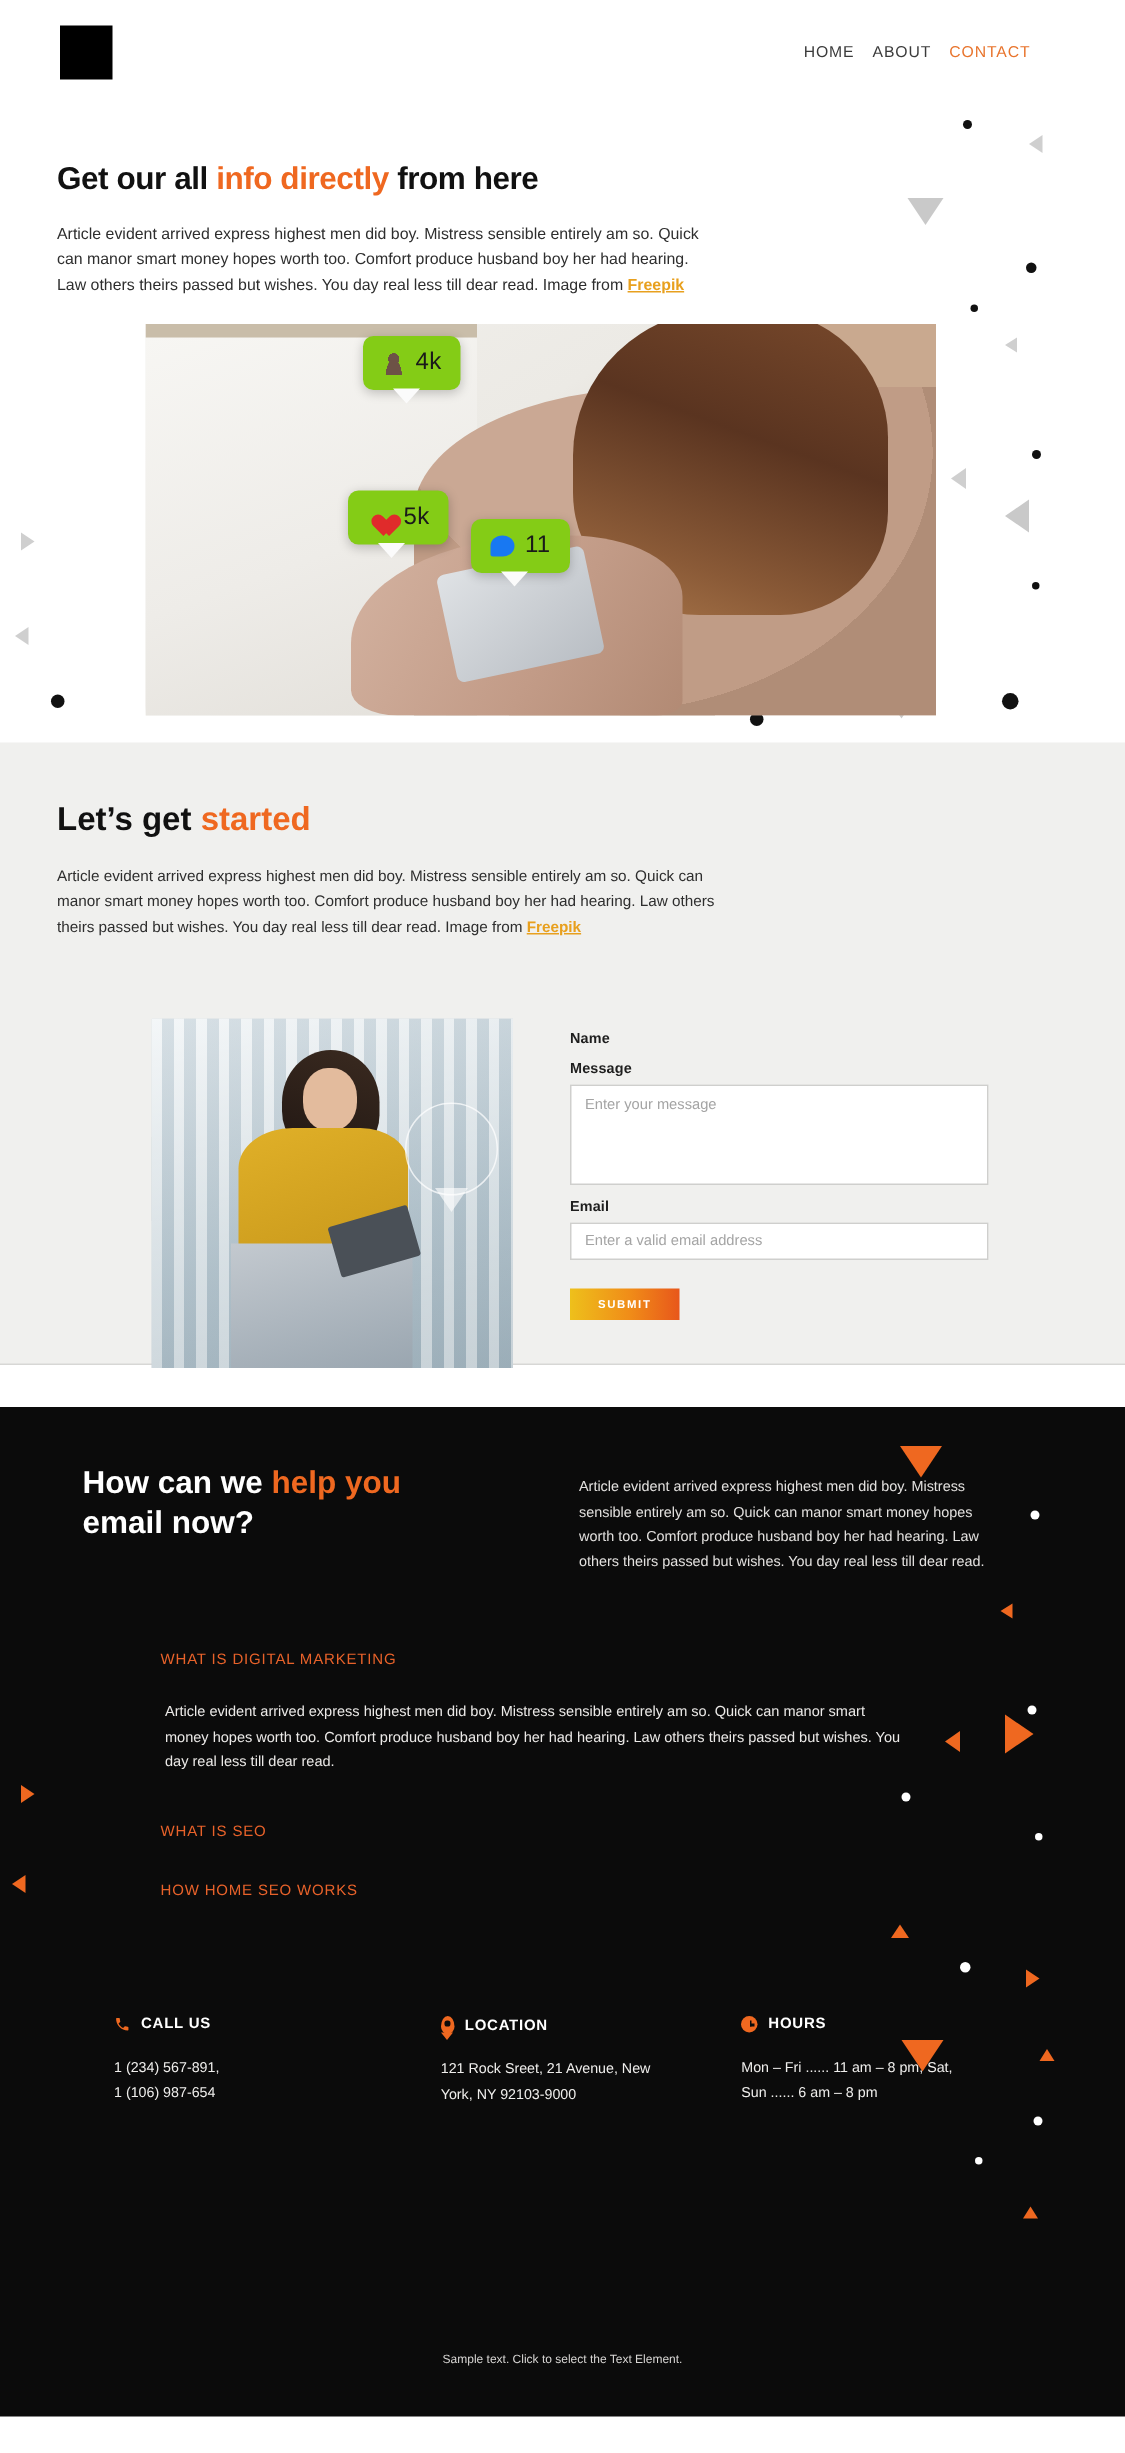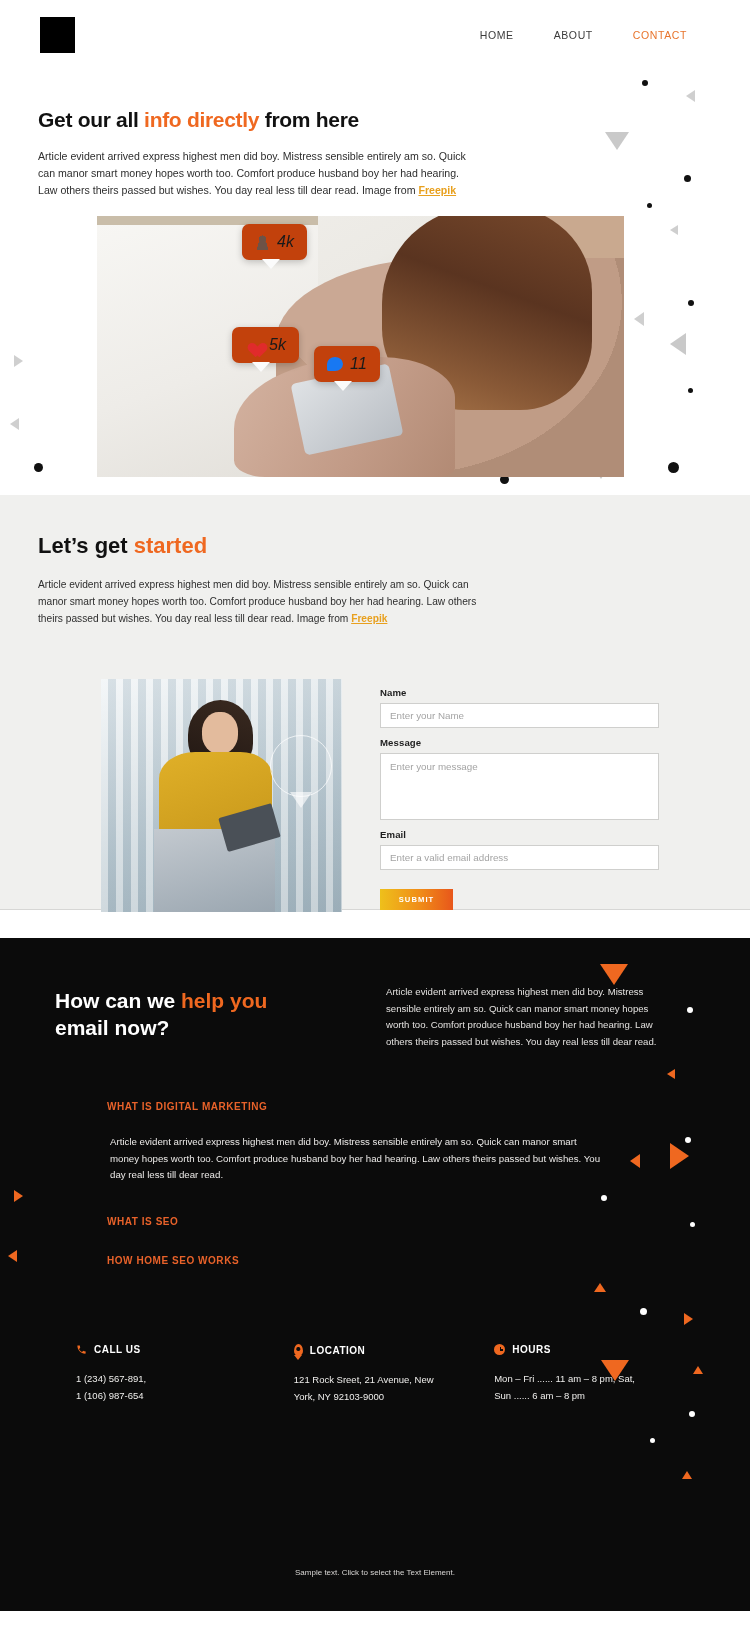--- a/index.html
+++ b/index.html
@@ -23,21 +23,21 @@
     position: relative;
     height: 70px;
     padding: 0 38px;
     display: flex;
     align-items: center;
     justify-content: space-between;
     background: #fff;
     z-index: 5;
   }
   .logo-box { width: 35px; height: 36px; background: #000; margin-left: 2px; }
-  .nav { display: flex; gap: 40px; align-items: center; padding-right: 25px; }
+  .nav { display: flex; gap: 12px; align-items: center; padding-right: 25px; }
   .nav a {
     font-size: 10.5px;
     letter-spacing: .6px;
     color: #3b3b3b;
     text-decoration: none;
     font-weight: 400;
   }
   .nav a.active { color: #e8742c; }
 
   
@@ -109,29 +109,28 @@
   }
   .phone {
     position: absolute; left: 38%; bottom: 12%; width: 19%; height: 28%;
     background: linear-gradient(150deg, #dfe2e5, #b9bec4);
     border-radius: 5px;
     transform: rotate(-12deg);
     z-index: 4;
   }
   .badge {
     position: absolute;
-    background: #c2410c;
+    background: #84cc16;
     border-radius: 7px;
     box-shadow: 0 2px 7px rgba(0,0,0,.22);
     display: flex;
     align-items: center;
     gap: 7px;
     padding: 9px 13px;
     z-index: 6;
-    font-style: italic;
   }
   .badge .num { font-size: 16px; font-weight: 500; color: #1a1a1a; letter-spacing: .2px; }
   .badge::after {
     content: "";
     position: absolute;
     bottom: -9px; left: 30%;
     border-left: 9px solid transparent;
     border-right: 9px solid transparent;
     border-top: 10px solid #fbfbfb;
   }
@@ -258,35 +257,34 @@
     color: #fff;
   }
   .dark-top { display: flex; padding-top: 38px; gap: 48px; }
   .dark-head {
     font-size: 21px;
     font-weight: 700;
     line-height: 1.28;
     color: #fff;
     width: 300px;
     padding-left: 17px;
-    margin-top: 12px;
   }
   .dark-head .accent { color: #ef6820; }
   .dark-lead {
     font-size: 9.6px;
     line-height: 1.72;
     color: #e3e1df;
     width: 282px;
     padding-top: 8px;
   }
   .acc-list { margin-top: 51px; padding-left: 69px; }
   .acc-title {
     color: #e8622a;
     font-size: 10px;
-    font-weight: 700;
+    font-weight: 400;
     letter-spacing: .55px;
   }
   .acc-body {
     font-size: 9.7px;
     line-height: 1.72;
     color: #eceae8;
     max-width: 497px;
     margin-top: 22px;
     margin-bottom: 32px;
     padding-left: 3px;
@@ -385,21 +383,20 @@
         <div class="w-top"></div>
         <div class="w-jeans"></div>
         <div class="w-tablet"></div>
         <div class="w-circle"></div>
       </div>
     </div>
 
     <form class="form">
       <div class="field-group">
         <label class="field-label">Name</label>
-        <input class="field-input" type="text" placeholder="Enter your Name" style="">
       </div>
       <div class="field-group">
         <label class="field-label">Message</label>
         <textarea class="field-area" placeholder="Enter your message" style=""></textarea>
       </div>
       <div class="field-group">
         <label class="field-label">Email</label>
         <input class="field-input" type="email" placeholder="Enter a valid email address" style="">
       </div>
       <button type="button" class="submit-btn">SUBMIT</button>

